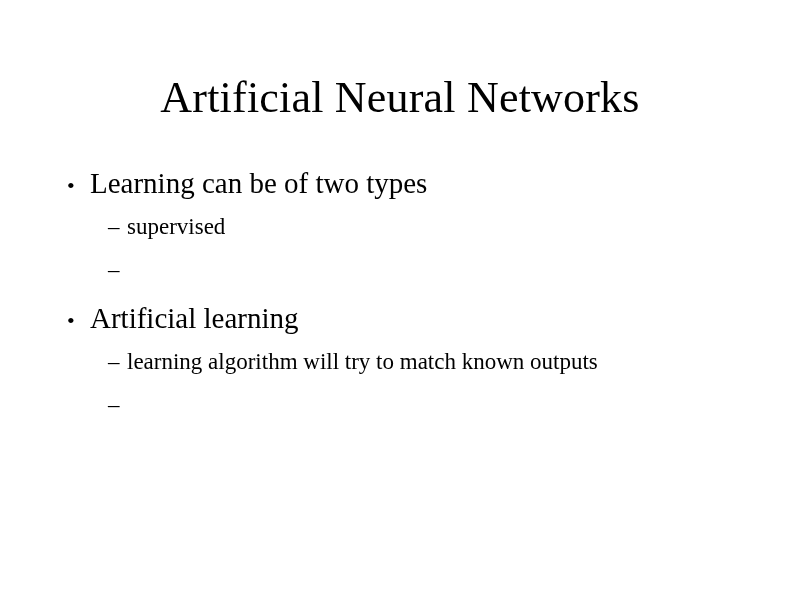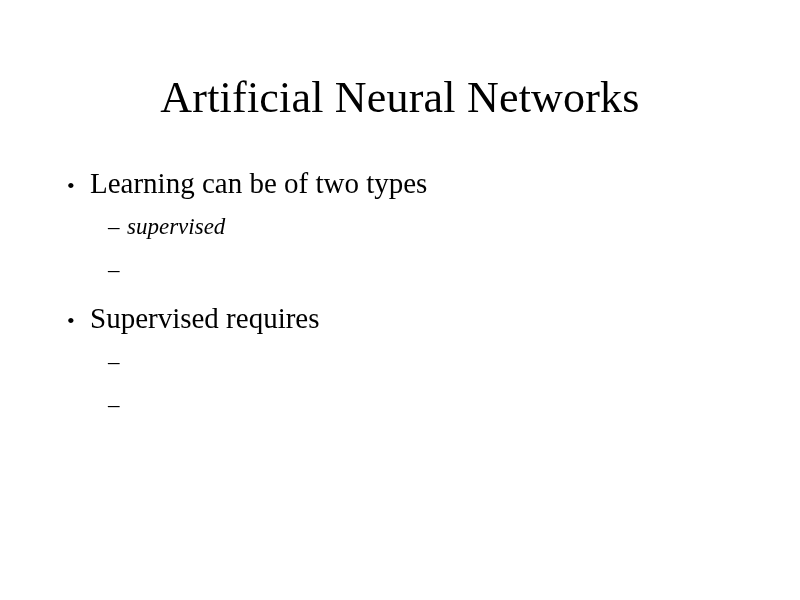--- a/index.html
+++ b/index.html
@@ -82,21 +82,20 @@
   .level2 .marker {
     flex: 0 0 auto;
     width: 19px;
     font-size: 23px;
     line-height: 24px;
     text-align: left;
     box-sizing: border-box;
   }
   .level2 .btext {
     flex: 0 1 auto;
-    font-style: italic;
   }
 
   
   .sp-l1-first { margin-top: 0px; }
   .sp-l2-first { margin-top: 14px; }
   .sp-l2       { margin-top: 19px; }
   .sp-l1       { margin-top: 21px; }
 </style>
 </head>
 <body>
@@ -116,25 +115,26 @@
       <span class="marker">–</span>
       <span class="btext">supervised</span>
     </div>
 
     <div class="bullet-row level2 sp-l2">
       <span class="marker">–</span>
     </div>
 
     <div class="bullet-row level1 sp-l1">
       <span class="marker">•</span>
-      <span class="btext">Supervised requires</span>
+      <span class="btext">Artificial learning</span>
     </div>
 
     <div class="bullet-row level2 sp-l2-first">
       <span class="marker">–</span>
+      <span class="btext">learning algorithm will try to match known outputs</span>
     </div>
 
     <div class="bullet-row level2 sp-l2">
       <span class="marker">–</span>
     </div>
 
   </div>
 </div>
 
 </body></html>

